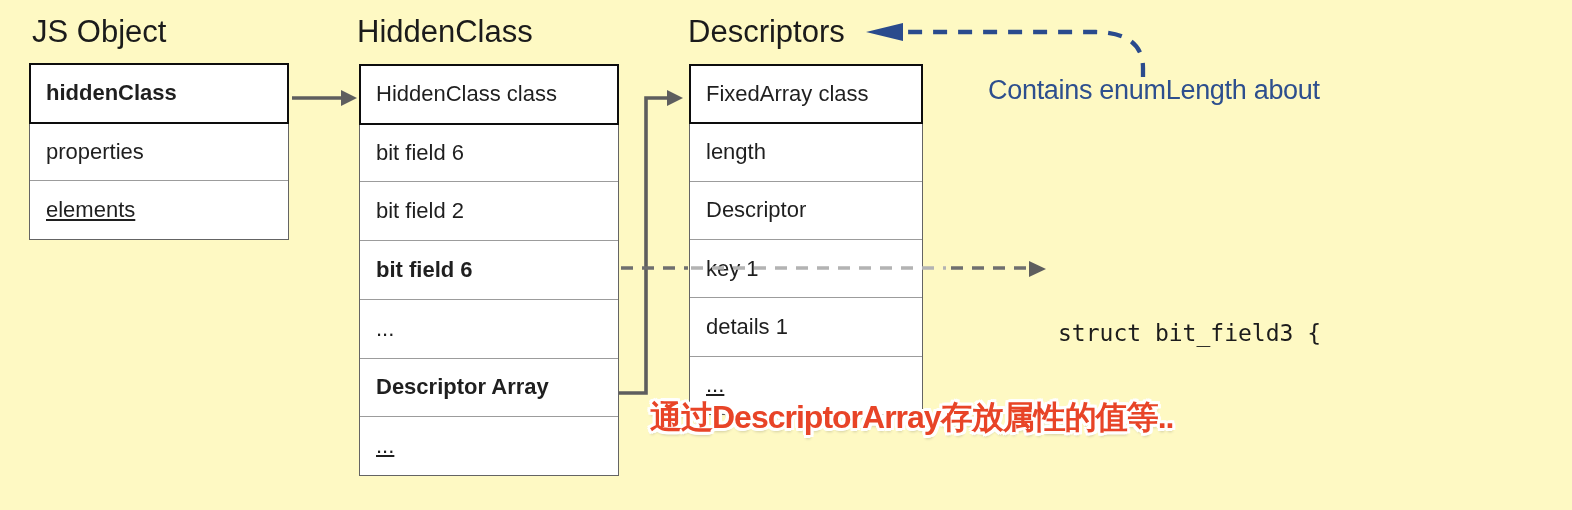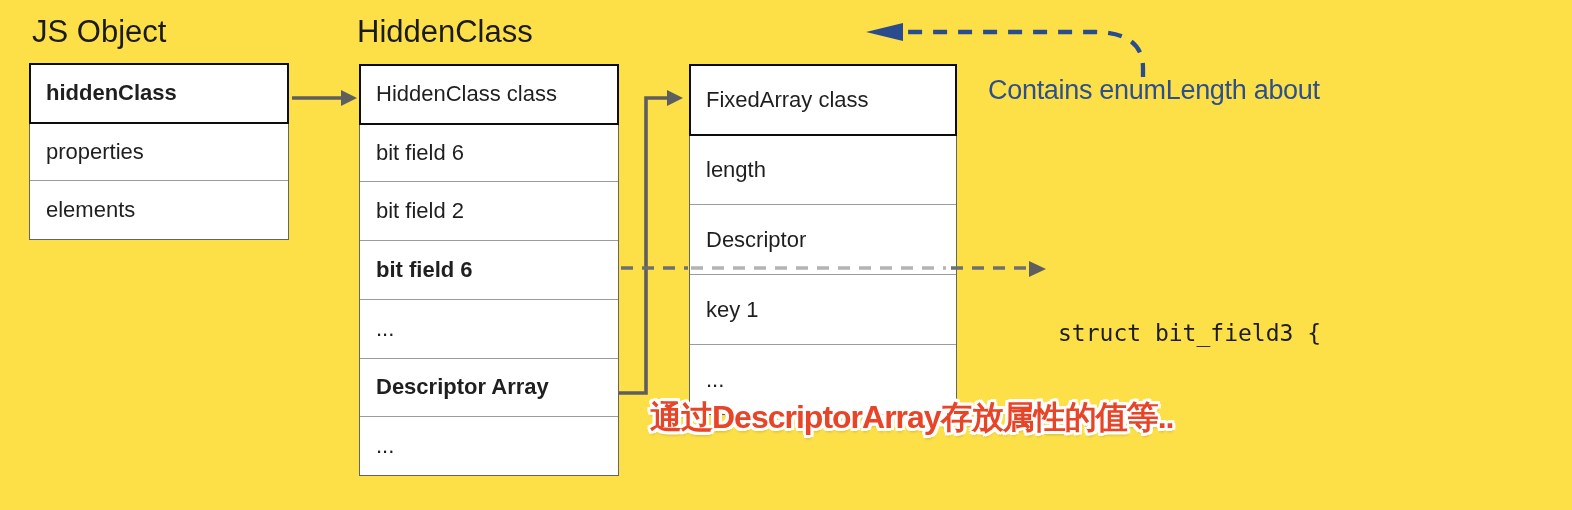--- a/index.html
+++ b/index.html
@@ -1,33 +1,33 @@
 <!DOCTYPE html>
 <html><head>
 <meta charset="utf-8">
 <style>
   html,body{margin:0;padding:0;background:#fbfbfb;}
   #stage{
     position:relative;width:1572px;height:510px;overflow:hidden;
-    background:#fde047;font-family:"Liberation Sans",sans-serif;
+    background:#fef9c3;font-family:"Liberation Sans",sans-serif;
   }
   .tbl-title{
     position:absolute;font-size:31px;line-height:31px;color:#1b1b1b;
     white-space:nowrap;
   }
   .tbl{
     position:absolute;background:#fff;border:1.6px solid #646464;
     box-sizing:border-box;display:flex;flex-direction:column;
   }
   .row{
     flex:1;display:flex;align-items:center;padding-left:16px;
     font-size:22px;color:#1f1f1f;border-bottom:1px solid #9c9c9c;
     box-sizing:border-box;background:#fff;white-space:nowrap;
   }
-  .row:last-child{border-bottom:none;}
+  .row:last-child{border-bottom:none;text-decoration:underline;}
   .row.bold{font-weight:bold;}
   .row.head{outline:2.6px solid #0d0d0d;outline-offset:-1px;position:relative;z-index:2;}
   #arrows{position:absolute;left:0;top:0;z-index:4;pointer-events:none;}
   .note{
     position:absolute;left:988px;top:73px;font-size:27px;line-height:34px;
     letter-spacing:-0.3px;color:#2d4f8e;white-space:nowrap;
   }
   .code{
     position:absolute;left:1058px;top:252px;z-index:3;
     font-family:"DejaVu Sans Mono","Liberation Mono",monospace;
@@ -44,42 +44,44 @@
       0 4px 3px rgba(0,0,0,0.18);
   }
 </style>
 </head>
 <body>
 
 <div id="stage">
 
   <div class="tbl-title" style="left:32px;top:16px;">JS Object</div>
   <div class="tbl-title" style="left:357px;top:16px;">HiddenClass</div>
+  <div class="tbl-title" style="left:688px;top:16px;">Descriptors</div>
 
   <div class="tbl" style="left:29px;top:63px;width:260px;height:177px;">
     <div class="row bold head">hiddenClass</div>
     <div class="row">properties</div>
     <div class="row">elements</div>
   </div>
 
   <div class="tbl" style="left:359px;top:64px;width:260px;height:412px;">
     <div class="row head">HiddenClass class</div>
     <div class="row">bit field 6</div>
     <div class="row">bit field 2</div>
     <div class="row bold">bit field 6</div>
     <div class="row">...</div>
     <div class="row bold">Descriptor Array</div>
     <div class="row">...</div>
   </div>
 
-  <div class="tbl" style="left:689px;top:64px;width:268px;height:351px;">
+  <div class="tbl" style="left:689px;top:64px;width:234px;height:351px;">
     <div class="row head">FixedArray class</div>
     <div class="row">length</div>
     <div class="row">Descriptor</div>
     <div class="row">key 1</div>
+    <div class="row">details 1</div>
     <div class="row">...</div>
   </div>
 
   <div class="note">
     <div>Contains enumLength about</div>
   </div>
 
   <div class="code">
     <div>struct bit_field3 {</div>
     

